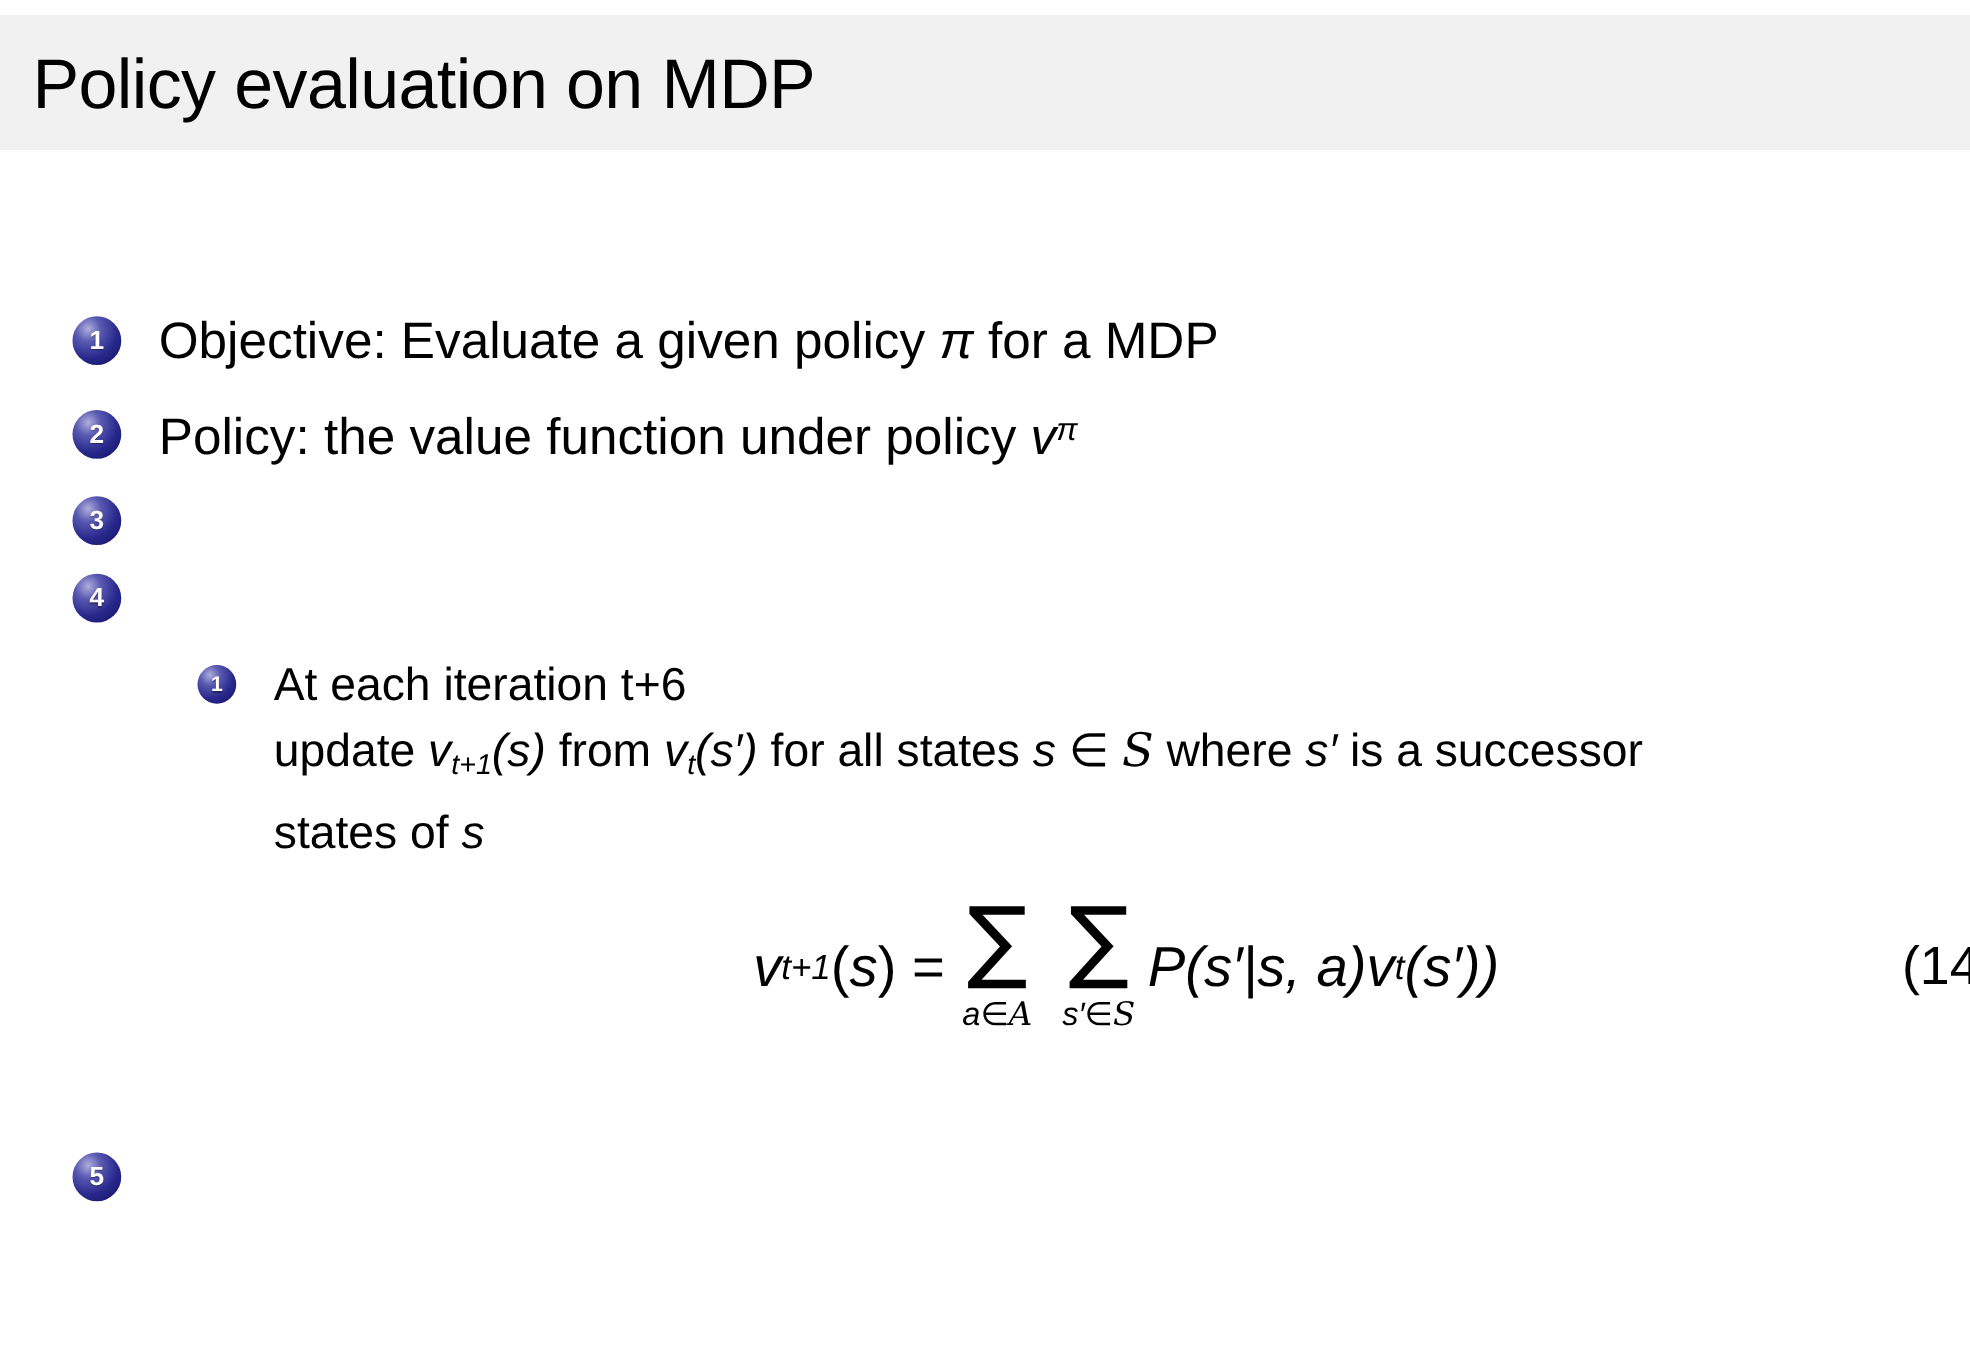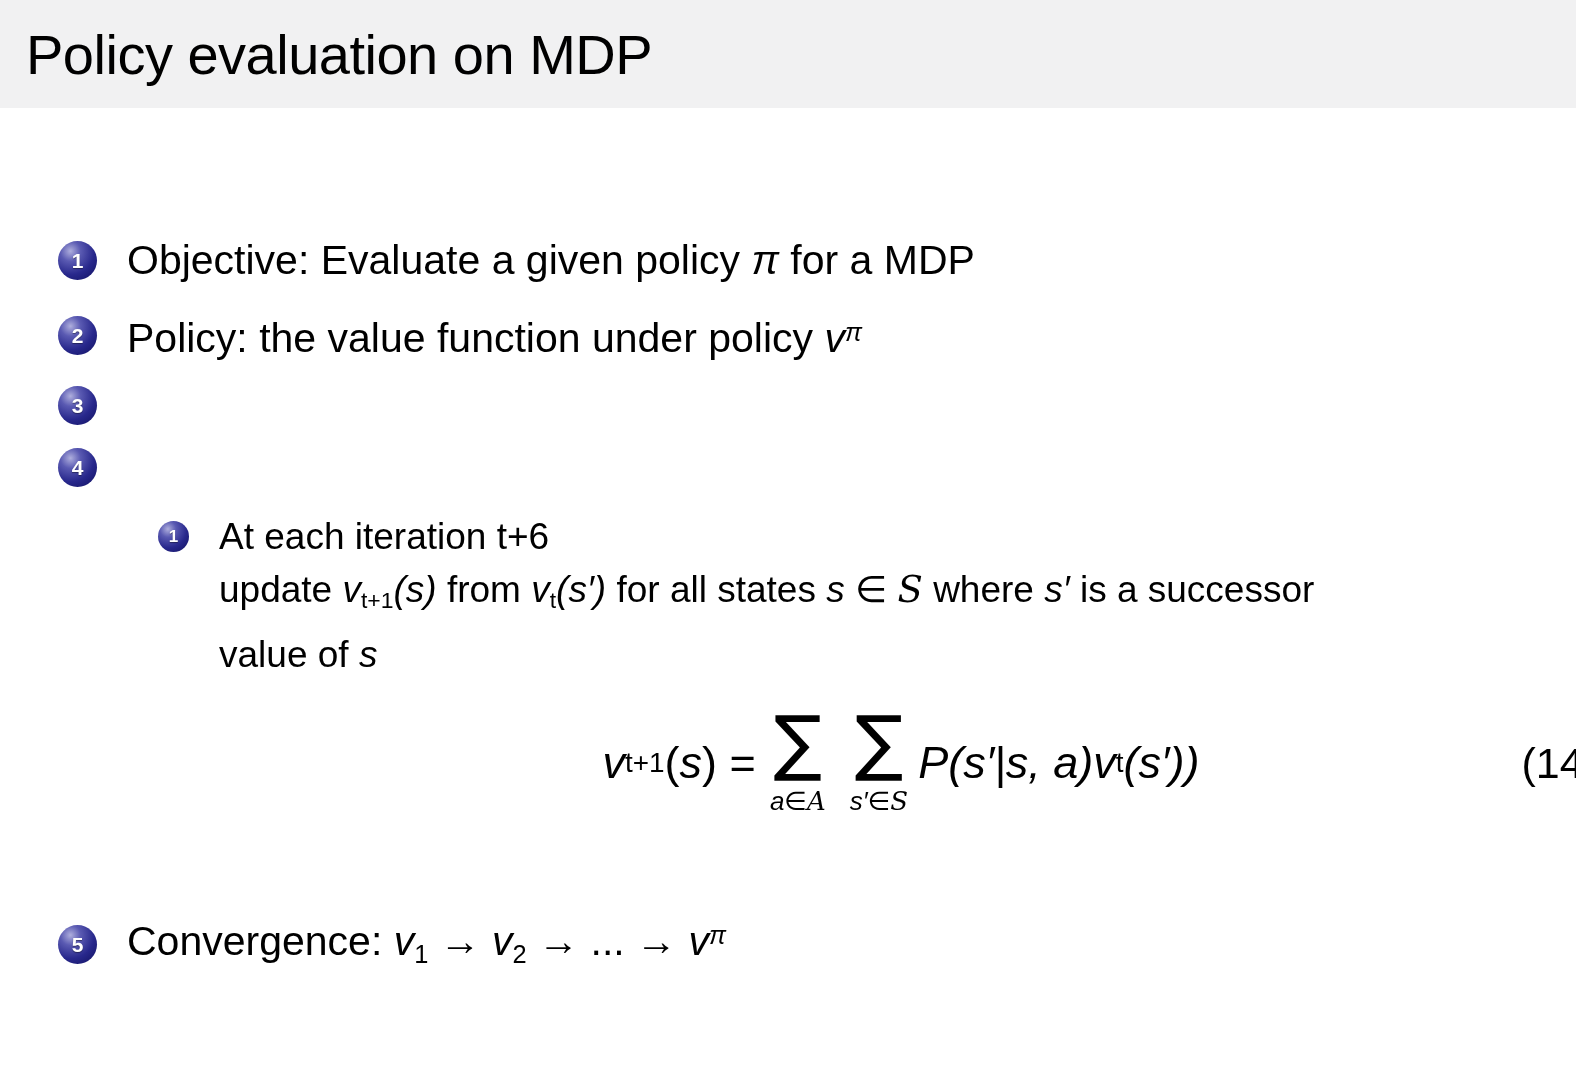--- a/index.html
+++ b/index.html
@@ -12,20 +12,21 @@
   }
   .slide { width: 1576px; height: 1080px; background: #ffffff; position: relative; }
 
   
   .titlebar {
     height: 108px;
     background: #f1f1f2;
     display: flex;
     align-items: center;
     padding-left: 26px;
+    margin-top: 12px;
   }
   .title {
     font-size: 56px;
     font-weight: normal;
     letter-spacing: -0.5px;
     color: #000;
   }
 
   
   .content { padding: 128px 0 0 58px; }
@@ -52,20 +53,21 @@
     flex-shrink: 0;
     text-shadow: 0 1px 1px rgba(0,0,0,0.4);
   }
   .ball.small {
     width: 31px; height: 31px;
     font-size: 17px;
   }
 
   .math { font-style: italic; }
   .msub {
+    font-style: italic;
     font-size: 0.62em;
     vertical-align: -0.28em;
     letter-spacing: 0;
   }
   .msup {
     font-style: italic;
     font-size: 0.62em;
     vertical-align: 0.45em;
   }
   .cal { font-family: "DejaVu Serif", serif; font-style: italic; }
@@ -155,21 +157,21 @@
 
     <div class="item">
       <span class="ball">4</span>
     </div>
 
     <div class="subitem">
       <span class="ball small">1</span>
       <div class="sublines">
         <div>At each iteration t+6</div>
         <div><span>update </span><span class="math">v</span><span class="msub">t+1</span><span class="math">(s)</span><span> from </span><span class="math">v</span><span class="msub">t</span><span class="math">(s′)</span><span> for all states </span><span class="math">s</span><span> ∈ </span><span class="cal">S</span><span> where </span><span class="math">s′</span><span> is a successor</span></div>
-        <div><span>value of </span><span class="math">s</span></div>
+        <div><span>states of </span><span class="math">s</span></div>
       </div>
     </div>
 
     <div class="eqwrap">
       <div class="eqrow">
         <span class="math">v</span>
           <span class="msub">t+1</span>
           <span>(</span>
           <span class="math">s</span>
           <span>) = </span>
@@ -183,17 +185,16 @@
         </span>
         <span class="math">P(s′|s, a)v</span>
           <span class="msub">t</span>
           <span class="math">(s′))</span>
       </div>
       <span class="eqnum">(14)</span>
     </div>
 
     <div class="item convergence">
       <span class="ball">5</span>
-      <span><span>Convergence: </span><span class="math">v</span><span class="msub">1</span><span> → </span><span class="math">v</span><span class="msub">2</span><span> → ... → </span><span class="math">v</span><span class="msup">π</span></span>
     </div>
 
   </main>
 </div>
 
 </body></html>

